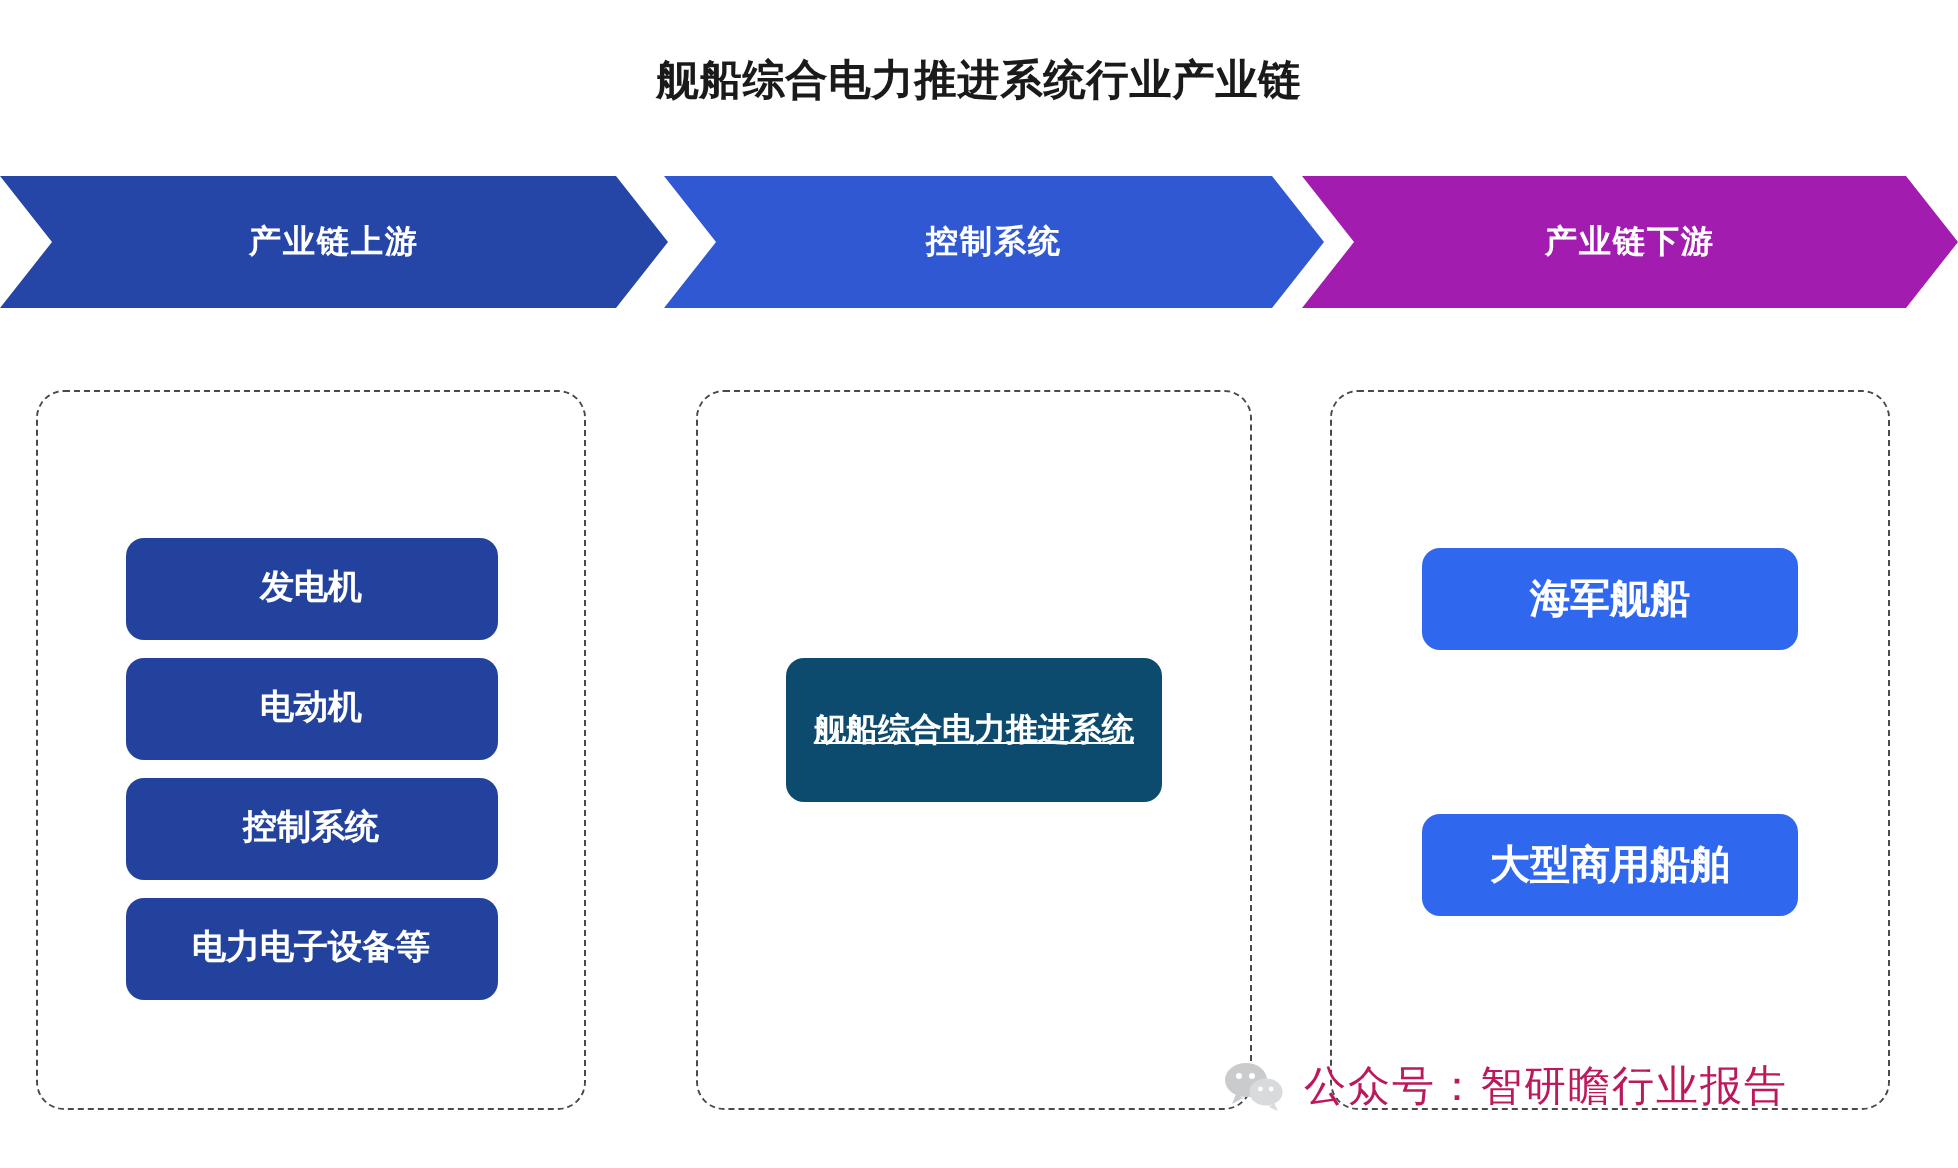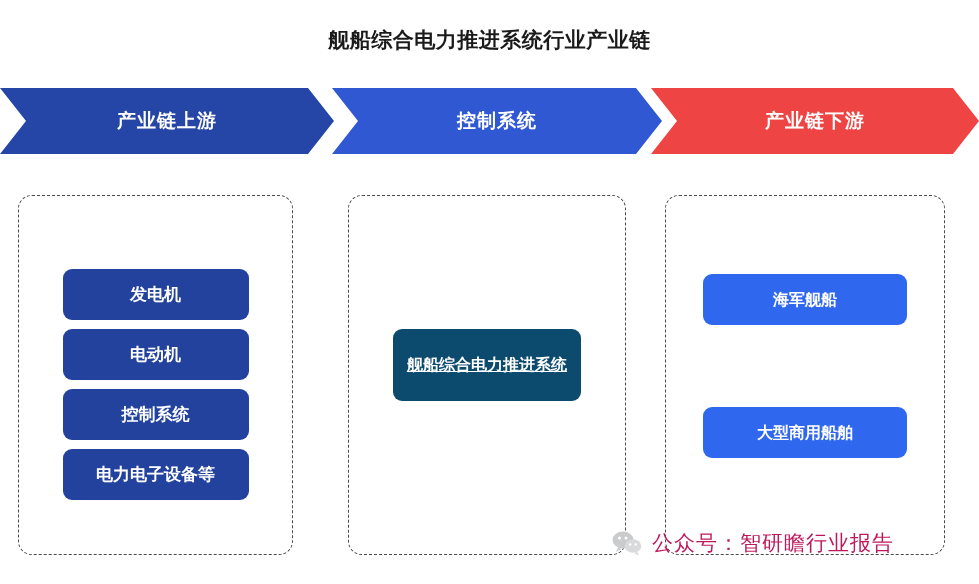--- a/index.html
+++ b/index.html
@@ -40,31 +40,31 @@
     height: 66px;
   }
   .arrow {
     position: absolute;
     top: 0;
     height: 66px;
     display: flex;
     align-items: center;
     justify-content: center;
     color: #ffffff;
-    font-size: 19px;
+    font-size: 16px;
     font-weight: bold;
     letter-spacing: 1px;
     clip-path: polygon(0 0, calc(100% - 26px) 0, 100% 50%, calc(100% - 26px) 100%, 0 100%, 26px 50%);
   }
   .arrow.first {
     clip-path: polygon(0 0, calc(100% - 26px) 0, 100% 50%, calc(100% - 26px) 100%, 0 100%, 26px 50%);
   }
   #arrow-0 { left: 0px;   width: 334px; background: #2546A6; }
   #arrow-1 { left: 332px; width: 330px; background: #3058D2; }
-  #arrow-2 { left: 651px; width: 328px; background: #ef4444; }
+  #arrow-2 { left: 651px; width: 328px; background: #a21caf; }
 
   
   .col {
     position: absolute;
     top: 195px;
     height: 360px;
     border: 1.4px dashed #4a4a4a;
     border-radius: 14px;
     background: #ffffff;
   }
@@ -105,24 +105,24 @@
   #items-1 .pill {
     width: 188px;
     height: 72px;
     background: #0c4a6e;
     font-size: 16px;
     padding: 0 14px;
     text-decoration: underline;
   }
   
   #items-2 .pill {
-    width: 204px;
+    width: 188px;
     height: 51px;
     background: #2F68EE;
-    font-size: 16px;
+    font-size: 20px;
   }
 
   
   .watermark {
     position: absolute;
     left: 612px;
     top: 529px;
     display: flex;
     align-items: center;
     gap: 10px;

